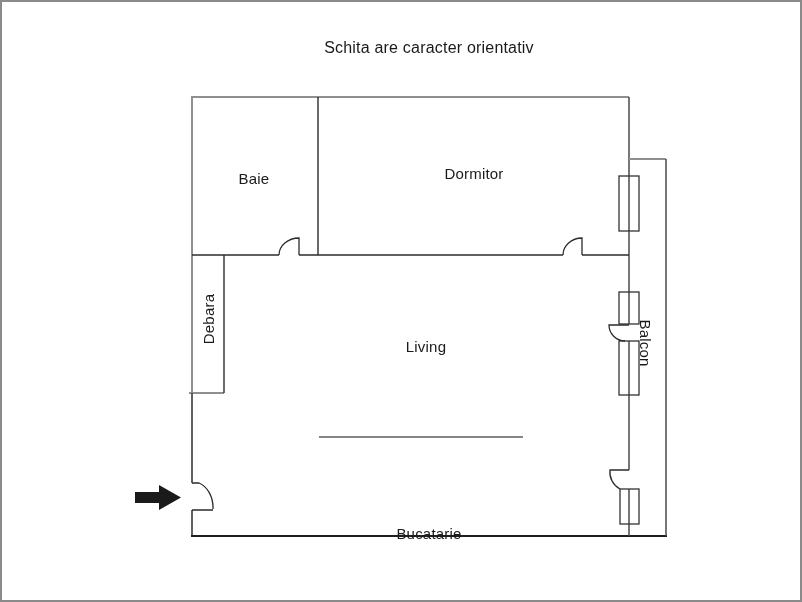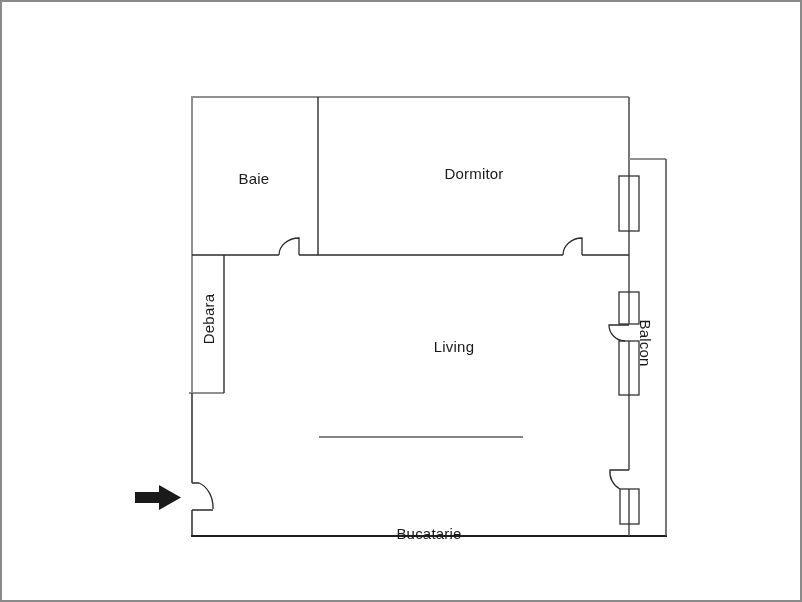--- a/index.html
+++ b/index.html
@@ -80,26 +80,27 @@
       <path d="M627,468 H608 A19,19 0 0 0 618,487"></path>
     </g>
 
     <g stroke="#858585" stroke-width="2" fill="none">
       <path d="M317,435 H521"></path>
     </g>
 
     <polygon fill="#1a1a1a" points="133,490 157,490 157,483 179,495.5 157,508 157,501 133,501"></polygon>
   </svg>
 
+  <div class="label title" style="left:427px; top:46px;">Schita are caracter orientativ</div>
 
   <div class="label" style="left:252px; top:176px;">Baie</div>
 
   <div class="label" style="left:472px; top:171px;text-align:center;">Dormitor</div>
 
   <div class="label v-up" style="left:206px; top:317px;">Debara</div>
 
-  <div class="label" style="left:424px; top:344px;margin-left:28px;">Living</div>
+  <div class="label" style="left:424px; top:344px;">Living</div>
 
   <div class="label" style="left:427px; top:485px;margin-top:46px;">Bucatarie</div>
 
   <div class="label v-down" style="left:643px; top:341px;">Balcon</div>
 
 </div>
 
 </body></html>

